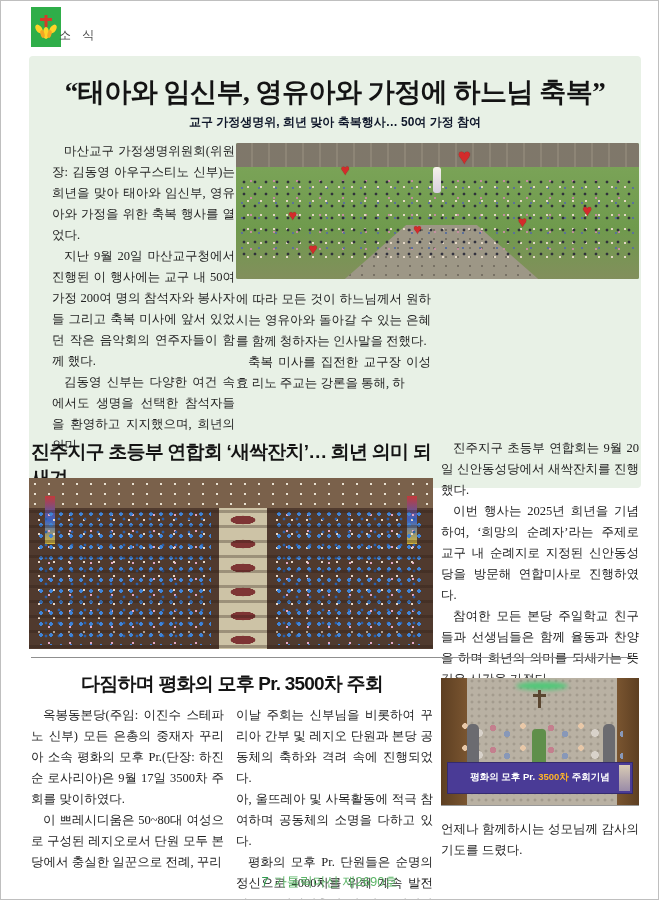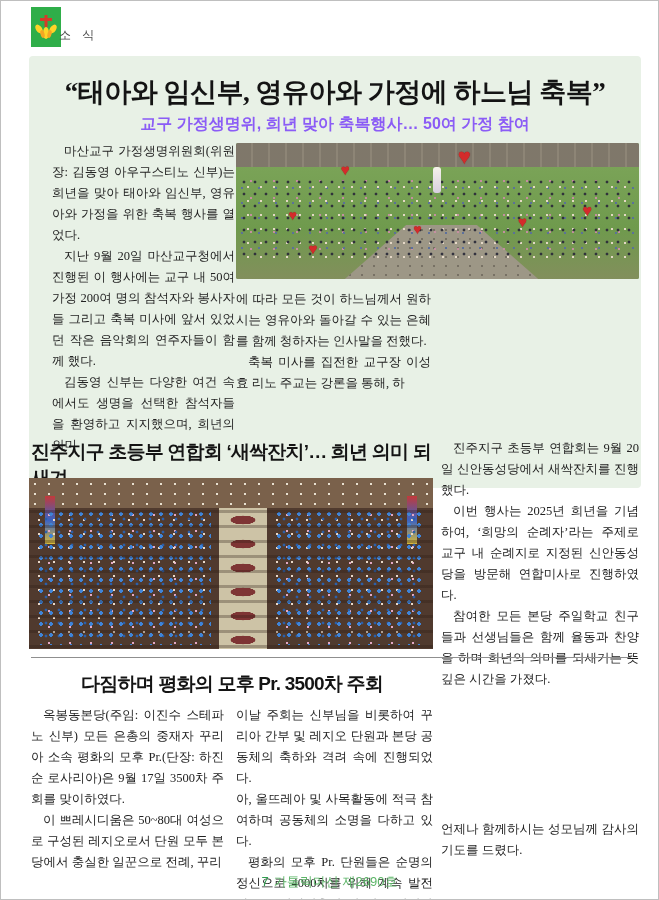--- a/index.html
+++ b/index.html
@@ -11,21 +11,21 @@
   }
   
   .hdr-logo { position:absolute; left:30px; top:6px; width:30px; height:40px; }
   .hdr-label { position:absolute; left:58px; top:26px; font-size:12px; letter-spacing:4px; color:#4a4a4a; }
   
   .a1-box { position:absolute; left:28px; top:55px; width:612px; height:432px; background:#e8f1e6; border-radius:4px; }
   .a1-headline {
     position:absolute; left:0; right:0; top:18px; text-align:center;
     font-family:"Liberation Serif", serif; font-weight:700; font-size:27px; color:#141414; letter-spacing:-0.5px;
   }
-  .a1-subtitle { position:absolute; left:0; right:0; top:58px; text-align:center; font-weight:700; font-size:16px; color:#8b5cf6; }
+  .a1-subtitle { position:absolute; left:0; right:0; top:58px; text-align:center; font-weight:700; font-size:12px; color:#0f172a; }
   .body-text { font-family:"Liberation Serif", serif; font-size:12.5px; line-height:21px; color:#222; text-align:justify; }
   .body-text p.ind { text-indent:12px; }
   .a1-col1 { position:absolute; left:23px;  top:85px;  width:183px; }
   .a1-col2 { position:absolute; left:207px; top:233px; width:195px; }
   .a1-col3 { position:absolute; left:412px; top:233px; width:198px; }
   
   .a1-photo { position:absolute; left:207px; top:87px; width:403px; height:136px; overflow:hidden; border-radius:2px; background:#6f9a4d; }
   .p1-wall { position:absolute; left:0; top:0; right:0; height:24px; background:#8d8576;
              background-image:repeating-linear-gradient(90deg, rgba(0,0,0,.10) 0 15px, transparent 15px 17px); }
   .p1-grass { position:absolute; left:0; top:24px; right:0; bottom:0; background:linear-gradient(#7aa357,#6f9a4d 55%,#828f5c); }
@@ -168,20 +168,36 @@
   <div class="a3-col1 body-text">
     <p class="ind">옥봉동본당(주임: 이진수 스테파노 신부) 모든 은총의 중재자 꾸리아 소속 평화의 모후 Pr.(단장: 하진순 로사리아)은 9월 17일 3500차 주회를 맞이하였다.</p>
     <p class="ind">이 쁘레시디움은 50~80대 여성으로 구성된 레지오로서 단원 모두 본당에서 충실한 일꾼으로 전례, 꾸리</p>
   </div>
   <div class="a3-col2 body-text">
     <p>이날 주회는 신부님을 비롯하여 꾸리아 간부 및 레지오 단원과 본당 공동체의 축하와 격려 속에 진행되었다.</p>
     <p>아, 울뜨레아 및 사목활동에 적극 참여하며 공동체의 소명을 다하고 있다.</p>
     <p class="ind">평화의 모후 Pr. 단원들은 순명의 정신으로 4000차를 위해 계속 발전하는 쁘레시디움이 될 것을 다짐하며</p>
   </div>
 
+  <div class="a3-photo">
+    <div class="p3-wood-l"></div>
+    <div class="p3-wood-r"></div>
+    <div class="p3-glow"></div>
+    <div class="p3-cross"></div>
+    <div class="p3-people"></div>
+    <div class="p3-nun-l"></div>
+    <div class="p3-nun-r"></div>
+    <div class="p3-priest"></div>
+    <div class="p3-banner">
+      <span>평화의 모후 Pr.</span>
+      <span class="hl">3500차</span>
+      <span>주회기념</span>
+      <span class="p3-mary"></span>
+    </div>
+  </div>
 
   <div class="a3-after body-text">
     <p>언제나 함께하시는 성모님께 감사의 기도를 드렸다.</p>
   </div>
 
   <div class="footer">
     <span class="num">7</span><span>가톨릭마산 제2690호</span>
   </div>
 
 </div>

